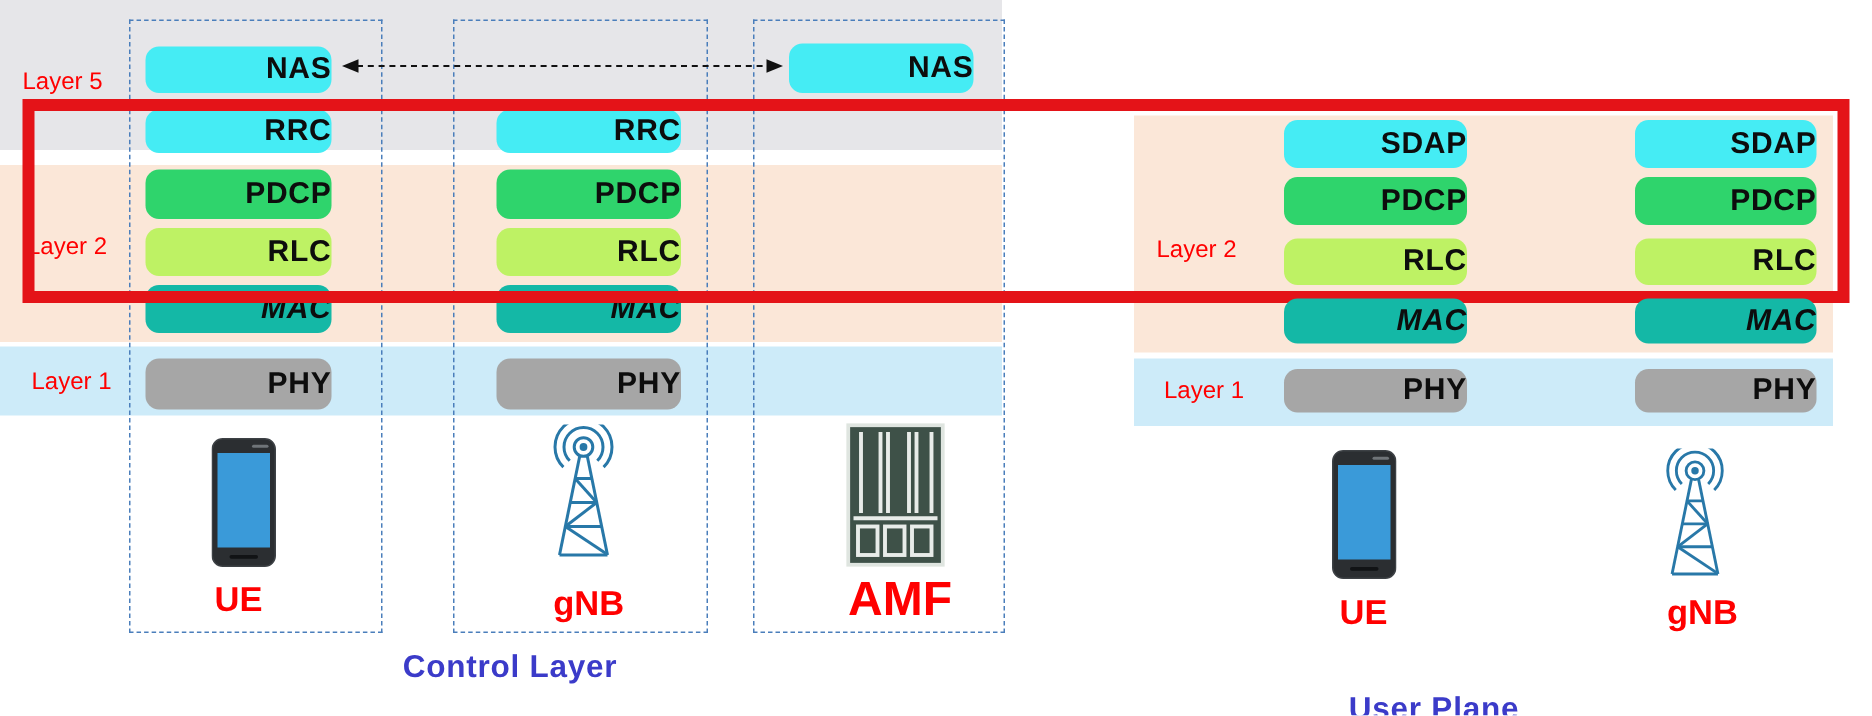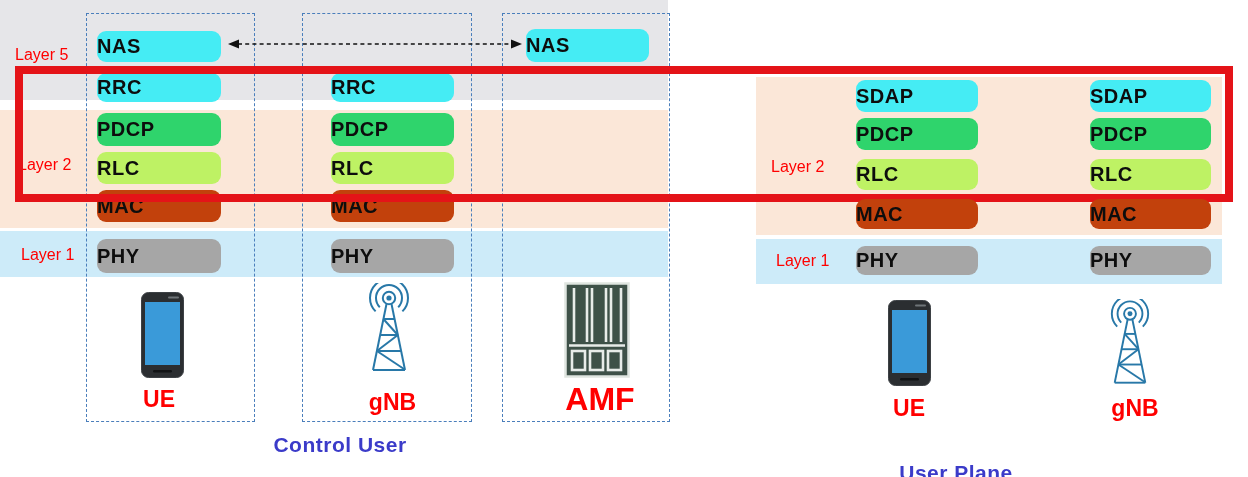--- a/index.html
+++ b/index.html
@@ -17,27 +17,27 @@
   .col-dash{
     position:absolute;border:1px dashed #4a7ebb;background:transparent;
   }
   
   .red-rect{
     position:absolute;left:15px;top:66px;width:1218px;height:136px;
     border:8px solid #e41318;box-sizing:border-box;background:transparent;
   }
   
   .pbox{
-    position:absolute;border-radius:9px;text-align:left;
+    position:absolute;border-radius:9px;text-align:right;
     font-weight:bold;font-size:20px;color:#0d0d0d;letter-spacing:0.5px;
   }
   .c-cyan{background:#45ecf4;}
   .c-green{background:#2fd46c;}
   .c-dark{background:#bef264;}
-  .c-yellow{background:#c2410c;}
+  .c-yellow{background:#14b8a6;font-style:italic;}
   .c-gray{background:#a6a6a6;}
   
   .layer-label{
     position:absolute;color:#ff0000;font-size:16px;font-weight:400;white-space:nowrap;
   }
   .entity-label{
     position:absolute;color:#ff0000;font-weight:bold;font-size:23px;text-align:center;white-space:nowrap;
   }
   .entity-label.big{font-size:32px;}
   .plane-title{
@@ -170,16 +170,16 @@
       <path d="M10.9 68 L38 86"></path>
     </g>
   </svg>
 
   <div class="entity-label" style="left:97px;top:386px;width:124px;">UE</div>
   <div class="entity-label" style="left:331px;top:389px;width:123px;">gNB</div>
   <div class="entity-label big" style="left:540px;top:381px;width:120px;">AMF</div>
   <div class="entity-label" style="left:848px;top:395px;width:122px;">UE</div>
   <div class="entity-label" style="left:1105px;top:395px;width:60px;">gNB</div>
 
-  <div class="plane-title" style="left:240px;top:433px;width:200px;">Control User</div>
+  <div class="plane-title" style="left:240px;top:433px;width:200px;">Control Layer</div>
   <div class="plane-title" style="left:856px;top:461px;width:200px;">User Plane</div>
 
 </div>
 
 </body></html>

